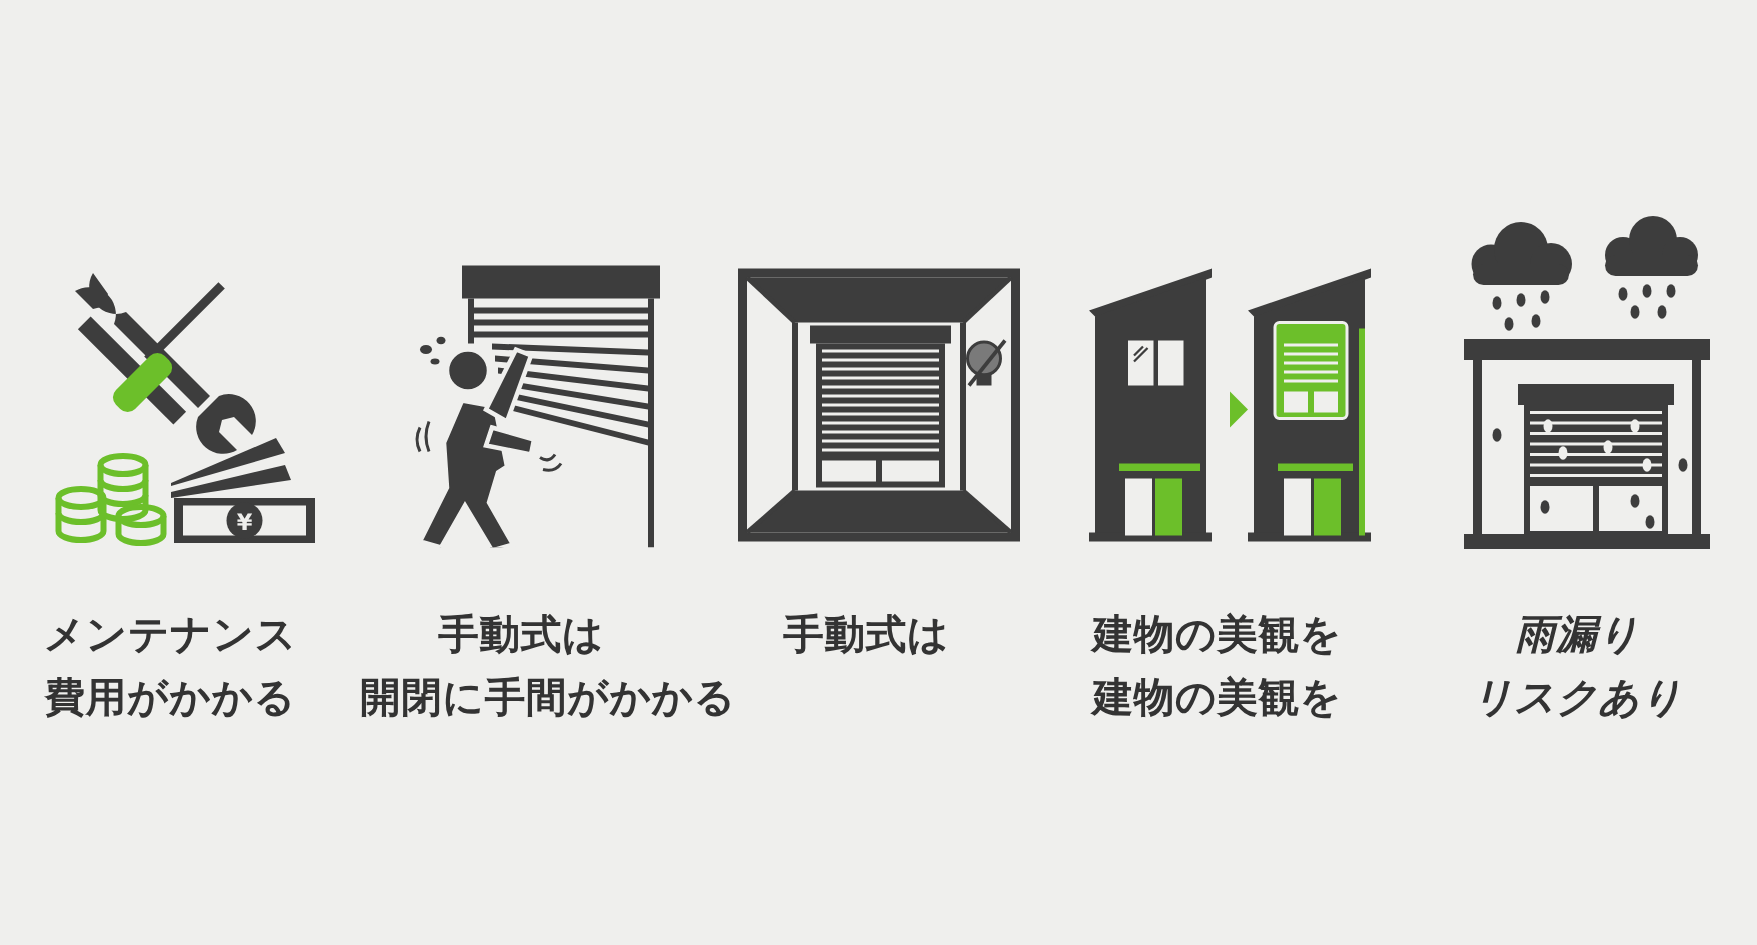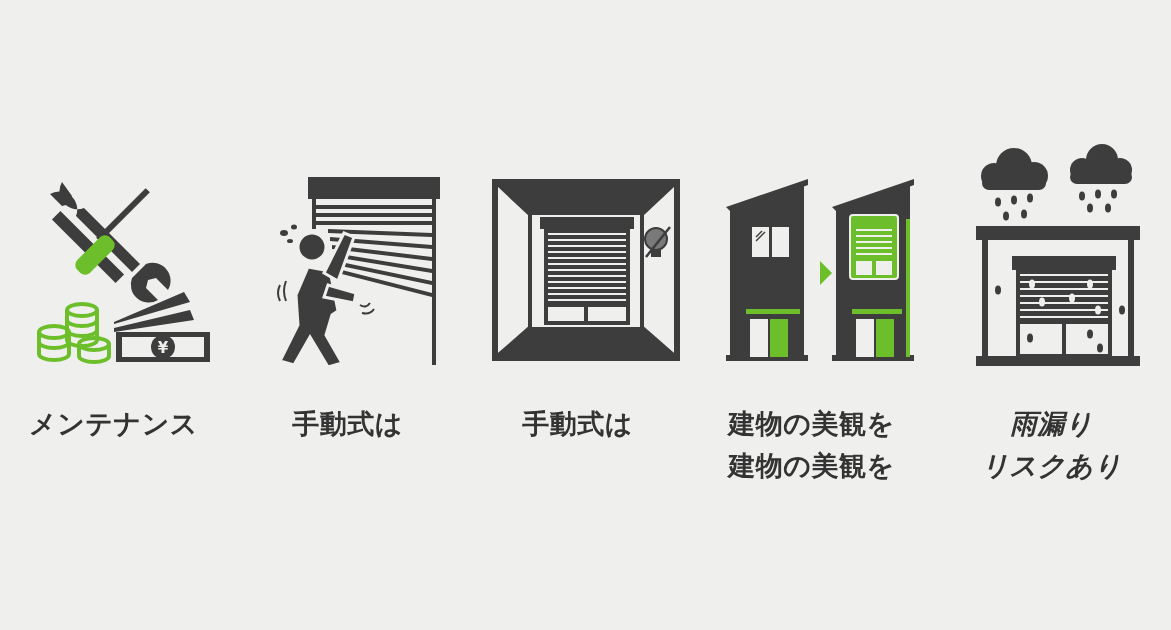--- a/index.html
+++ b/index.html
@@ -49,20 +49,21 @@
       <path d="M80 150 l70 -30 6 10 -76 22z" fill="#3d3d3d"></path>
       <path d="M80 156 l76 -18 4 10 -80 12z" fill="#3d3d3d"></path>
       <rect x="82" y="160" width="94" height="30" fill="#3d3d3d"></rect>
       <rect x="88" y="165" width="82" height="20" fill="#efefed"></rect>
       <circle cx="129" cy="175" r="12" fill="#3d3d3d"></circle>
       <text x="129" y="181" text-anchor="middle" font-size="15" font-weight="bold" fill="#efefed" font-family="DejaVu Sans, sans-serif">¥</text>
     </g>
   </svg>
   <div class="label">
     <span>メンテナンス</span>
+    <span>費用がかかる</span>
   </div>
 </div>
 
 <div class="col" style="left:240px;width:232px;">
   <svg class="icon" style="left:28px;top:175px;" width="180" height="190" viewBox="0 0 180 190">
     <rect x="40" y="2" width="132" height="22" fill="#3d3d3d"></rect>
     <rect x="44" y="24" width="4" height="30" fill="#3d3d3d"></rect>
     <rect x="164" y="24" width="4" height="166" fill="#3d3d3d"></rect>
     <g fill="#3d3d3d">
       <rect x="48" y="30" width="116" height="4"></rect>
@@ -85,20 +86,21 @@
     <g fill="#3d3d3d">
       <ellipse cx="16" cy="58" rx="4" ry="3"></ellipse>
       <ellipse cx="26" cy="52" rx="3" ry="2.5"></ellipse>
       <ellipse cx="22" cy="66" rx="3" ry="2"></ellipse>
     </g>
     <path d="M12 110 q-4 8 0 16 M18 106 q-4 10 0 20" stroke="#3d3d3d" stroke-width="2" fill="none"></path>
     <path d="M92 130 q6 4 10 -2 M94 138 q8 2 12 -4" stroke="#3d3d3d" stroke-width="2" fill="none"></path>
   </svg>
   <div class="label">
     <span>手動式は</span>
+    <span>開閉に手間がかかる</span>
   </div>
 </div>
 
 <div class="col" style="left:488px;width:196px;">
   <svg class="icon" style="left:2px;top:177px;" width="192" height="186" viewBox="0 0 192 186">
     <rect x="2" y="2" width="188" height="182" fill="#3d3d3d"></rect>
     <rect x="8" y="8" width="176" height="170" fill="#efefed"></rect>
     <polygon points="8,8 184,8 152,38 40,38" fill="#3d3d3d"></polygon>
     <polygon points="8,178 184,178 152,150 40,150" fill="#3d3d3d"></polygon>
     <rect x="38" y="38" width="4" height="112" fill="#3d3d3d"></rect>

